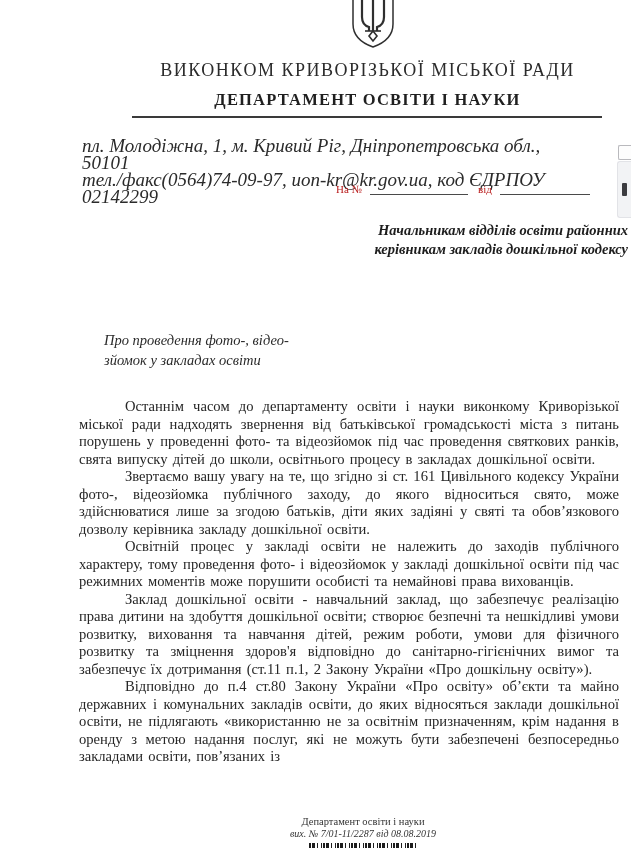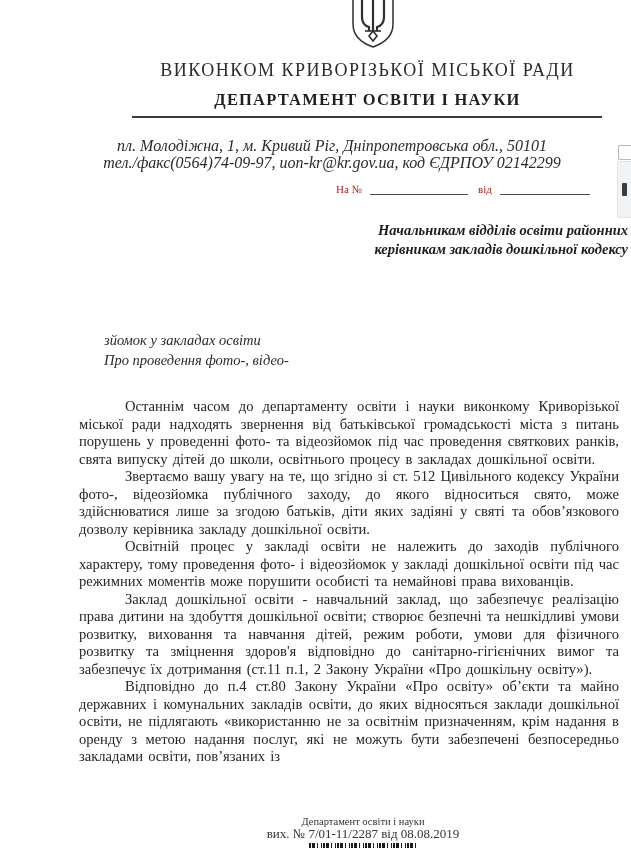--- a/index.html
+++ b/index.html
@@ -13,22 +13,22 @@
   .org1{
     position:absolute;left:105px;top:60px;width:525px;text-align:center;
     font-size:18px;letter-spacing:1.5px;white-space:nowrap;color:#2b2b2b;
   }
   .org2{
     position:absolute;left:105px;top:90px;width:525px;text-align:center;
     font-size:16.5px;font-weight:bold;letter-spacing:1.2px;white-space:nowrap;color:#1f1f1f;
   }
   .header-rule{position:absolute;left:132px;top:116px;width:470px;height:2px;background:#3a3a3a;}
   .address{
-    position:absolute;left:82px;top:137px;width:500px;text-align:center;
-    font-style:italic;font-size:16px;line-height:17px;color:#2b2b2b;
+    position:absolute;left:82px;top:137px;width:500px;
+    font-style:italic;font-size:19px;line-height:17px;color:#2b2b2b;
   }
   .email{}
   
   .reference{position:absolute;left:336px;top:180px;font-size:11px;color:#b91c1c;white-space:nowrap;}
   .blank{display:inline-block;border-bottom:1px solid #4a4a4a;height:14px;vertical-align:bottom;}
   .blank.num{width:98px;margin-left:8px;margin-right:10px;}
   .blank.date{width:90px;margin-left:8px;}
   
   .recipient{
     position:absolute;left:340px;top:221px;width:288px;
@@ -42,21 +42,21 @@
   
   .body-text{
     position:absolute;left:79px;top:398px;width:540px;
     font-size:14.6px;line-height:17.5px;text-align:justify;color:#262626;
     word-spacing:1.5px;
   }
   .body-text p{margin:0;text-indent:46px;}
   
   .stamp{position:absolute;left:198px;top:816px;width:330px;text-align:center;color:#333;}
   .stamp-line1{font-size:10.5px;line-height:11px;}
-  .stamp-line2{font-size:13px;line-height:14px;}
+  .stamp-line2{font-size:10px;line-height:14px;font-style:italic;}
   .barcode{
     margin:2px auto 0;width:108px;height:10px;
     background:repeating-linear-gradient(90deg,
       #1c1c1c 0 2px,transparent 2px 3px,
       #1c1c1c 3px 6px,transparent 6px 8px,
       #1c1c1c 8px 9px,transparent 9px 12px,
       #1c1c1c 12px 13px,transparent 13px 14px);
   }
   
   .side-button{
@@ -101,27 +101,27 @@
   <div class="reference">
     <span>На №</span><span class="blank num"></span><span>від</span><span class="blank date"></span>
   </div>
 
   <div class="recipient">
     <div>Начальникам відділів освіти районних</div>
     <div>керівникам закладів дошкільної кодексу</div>
   </div>
 
   <div class="subject">
+    <div>Про проведення фото-, відео-</div>
     <div>зйомок у закладах освіти</div>
-    <div>Про проведення фото-, відео-</div>
   </div>
 
   <div class="body-text">
     <p>Останнім часом до департаменту освіти і науки виконкому Криворізької міської ради надходять звернення від батьківської громадськості міста з питань порушень у проведенні фото- та відеозйомок під час проведення святкових ранків, свята випуску дітей до школи, освітнього процесу в закладах дошкільної освіти.</p>
-    <p>Звертаємо вашу увагу на те, що згідно зі ст. 512 Цивільного кодексу України фото-, відеозйомка публічного заходу, до якого відноситься свято, може здійснюватися лише за згодою батьків, діти яких задіяні у святі та обов’язкового дозволу керівника закладу дошкільної освіти.</p>
+    <p>Звертаємо вашу увагу на те, що згідно зі ст. 161 Цивільного кодексу України фото-, відеозйомка публічного заходу, до якого відноситься свято, може здійснюватися лише за згодою батьків, діти яких задіяні у святі та обов’язкового дозволу керівника закладу дошкільної освіти.</p>
     <p>Освітній процес у закладі освіти не належить до заходів публічного характеру, тому проведення фото- і відеозйомок у закладі дошкільної освіти під час режимних моментів може порушити особисті та немайнові права вихованців.</p>
     <p>Заклад дошкільної освіти - навчальний заклад, що забезпечує реалізацію права дитини на здобуття дошкільної освіти; створює безпечні та нешкідливі умови розвитку, виховання та навчання дітей, режим роботи, умови для фізичного розвитку та зміцнення здоров'я відповідно до санітарно-гігієнічних вимог та забезпечує їх дотримання (ст.11 п.1, 2 Закону України «Про дошкільну освіту»).</p>
     <p>Відповідно до п.4 ст.80 Закону України «Про освіту» об’єкти та майно державних і комунальних закладів освіти, до яких відносяться заклади дошкільної освіти, не підлягають «використанню не за освітнім призначенням, крім надання в оренду з метою надання послуг, які не можуть бути забезпечені безпосередньо закладами освіти, пов’язаних із</p>
   </div>
 
   <div class="stamp">
     <div class="stamp-line1">Департамент освіти і науки</div>
     <div class="stamp-line2">вих. № 7/01-11/2287 від 08.08.2019</div>
     <div class="barcode"></div>
   </div>

